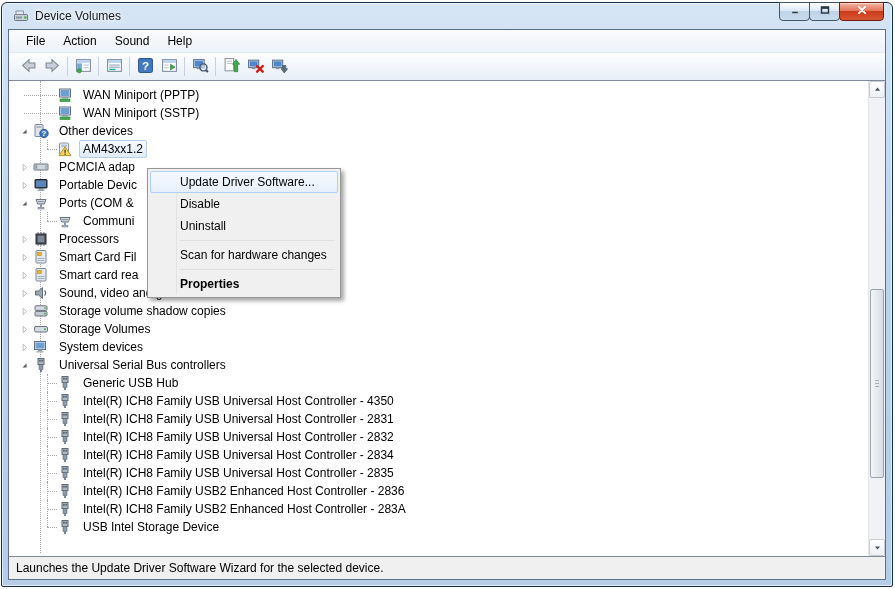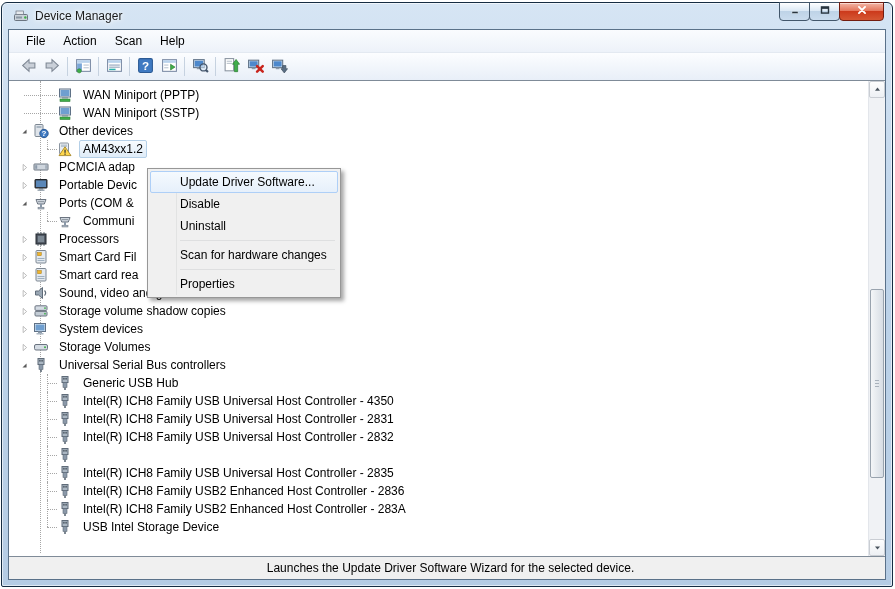--- a/index.html
+++ b/index.html
@@ -74,46 +74,46 @@
     background:linear-gradient(#fefefe,#edf0f4); border:1px solid #c9cdd3; border-radius:2px;
     display:flex; align-items:center; justify-content:center; }
   .sb-btn.up { top:0; } .sb-btn.down { bottom:0; }
   .sb-btn svg { width:9px; height:9px; }
   .sb-thumb { position:absolute; left:1px; right:1px; top:208px; height:189px;
     background:linear-gradient(90deg,#f4f6f8,#d7dde4); border:1px solid #99a3ae; border-radius:2px; }
   .sb-thumb::after { content:""; position:absolute; left:4px; right:4px; top:50%; height:7px;
     margin-top:-4px; background:repeating-linear-gradient(#a9b2bc 0 1px, transparent 1px 3px); }
 
   .statusbar { height:22px; flex:0 0 22px; background:#f0f0f0;
-    display:flex; align-items:center; padding-left:7px;justify-content:center; }
+    display:flex; align-items:center; padding-left:7px; }
 
   
   .context-menu { position:absolute; left:147px; top:168px; width:194px; z-index:20;
     background:#f0f0f0; border:1px solid #979797; padding:2px;
     box-shadow: 3px 3px 4px rgba(0,0,0,.35); }
   .context-menu::before { content:""; position:absolute; left:28px; top:2px; bottom:2px;
     width:1px; background:#e2e3e3; }
   .cm-item { position:relative; height:22px; line-height:20px; padding-left:29px;
     border:1px solid transparent; border-radius:2px; }
   .cm-item.hl { background:linear-gradient(#f5fafe,#e6f0fb); border-color:#aecff7; }
-  .cm-item.bold { font-weight:normal; }
+  .cm-item.bold { font-weight:bold; }
   .cm-sep { height:1px; background:#dedfe0; margin:3px 3px 3px 30px; }
 </style>
 </head>
 <body>
 
 <div class="window">
   <div class="titlebar">
     <span class="title-icon" id="titleIcon"><svg viewBox="0 0 16 16">
           <rect x="1.5" y="6.5" width="13" height="6" rx="1" fill="#cbd2da" stroke="#6b7480"></rect>
           <rect x="3" y="3" width="7.5" height="3.5" fill="#e5e9ee" stroke="#6b7480" stroke-width="0.7"></rect>
           <rect x="3" y="8.5" width="6" height="2" fill="#8b98a5"></rect>
           <circle cx="12.3" cy="9.5" r="1.2" fill="#3fae49"></circle>
         </svg></span>
-    <span class="title-text">Device Manager</span>
+    <span class="title-text">Device Volumes</span>
     <div class="win-controls" id="winControls">
         <div class="wc">
           <span class="wc-glyph"><svg viewBox="0 0 16 16">
               <rect x="4.5" y="9.5" width="7" height="2.6" fill="#28353f" stroke="#e9f2f8" stroke-width="0.6"></rect>
             </svg></span>
         </div>
         <div class="wc">
           <span class="wc-glyph"><svg viewBox="0 0 16 16">
               <rect x="4" y="4.5" width="8" height="7" fill="none" stroke="#28353f" stroke-width="1.6"></rect>
               <rect x="4" y="4.5" width="8" height="2.2" fill="#28353f"></rect>
@@ -123,21 +123,21 @@
           <span class="wc-glyph"><svg viewBox="0 0 16 16">
               <path d="M4.5 4.5 L11.5 11.5 M11.5 4.5 L4.5 11.5" stroke="#ffffff" stroke-width="2.2" stroke-linecap="round"></path>
             </svg></span>
         </div>
       </div>
   </div>
   <div class="client">
     <div class="menubar" id="menuBar">
         <span class="menu-item">File</span>
         <span class="menu-item">Action</span>
-        <span class="menu-item">Scan</span>
+        <span class="menu-item">Sound</span>
         <span class="menu-item">Help</span>
       </div>
     <div class="toolbar" id="toolBar">
         <div class="tb-btn">
           <span class="tb-glyph"><svg viewBox="0 0 16 16">
               <path d="M8.5 2.5 L2.5 8 L8.5 13.5 V10.3 H14 V5.7 H8.5 Z" fill="#c9cfd8" stroke="#7e8794"></path>
             </svg></span>
         </div>
         <div class="tb-btn">
           <span class="tb-glyph"><svg viewBox="0 0 16 16">
@@ -420,45 +420,45 @@
             <span class="tree-label">Storage volume shadow copies</span>
           </div>
           <div class="tree-row lvl1">
             <span class="arrow">
               <svg viewBox="0 0 16 16">
                 <path d="M6 3.5 L11 8 L6 12.5 Z" fill="#ffffff" stroke="#a0a0a0"></path>
               </svg>
             </span>
             <span class="dev-icon">
               <svg viewBox="0 0 16 16">
+                <rect x="1.5" y="5.5" width="13" height="5.5" rx="1.5" fill="#d5dce4" stroke="#6b7480"></rect>
+                <circle cx="12" cy="8.2" r="1" fill="#3fae49"></circle>
+              </svg>
+            </span>
+            <span class="tree-label">Storage Volumes</span>
+          </div>
+          <div class="tree-row lvl1">
+            <span class="arrow">
+              <svg viewBox="0 0 16 16">
+                <path d="M6 3.5 L11 8 L6 12.5 Z" fill="#ffffff" stroke="#a0a0a0"></path>
+              </svg>
+            </span>
+            <span class="dev-icon">
+              <svg viewBox="0 0 16 16">
                 <rect x="1.5" y="2.5" width="11" height="8" fill="#e8eef5" stroke="#5f7186"></rect>
                 <rect x="2.5" y="3.5" width="9" height="6" fill="#6f9fd0"></rect>
                 <rect x="5" y="10.5" width="4" height="1.5" fill="#8b99a9"></rect>
                 <rect x="3.5" y="12" width="7" height="1.5" fill="#aab6c2"></rect>
               </svg>
             </span>
             <span class="tree-label">System devices</span>
           </div>
           <div class="tree-row lvl1">
             <span class="arrow">
               <svg viewBox="0 0 16 16">
-                <path d="M6 3.5 L11 8 L6 12.5 Z" fill="#ffffff" stroke="#a0a0a0"></path>
-              </svg>
-            </span>
-            <span class="dev-icon">
-              <svg viewBox="0 0 16 16">
-                <rect x="1.5" y="5.5" width="13" height="5.5" rx="1.5" fill="#d5dce4" stroke="#6b7480"></rect>
-                <circle cx="12" cy="8.2" r="1" fill="#3fae49"></circle>
-              </svg>
-            </span>
-            <span class="tree-label">Storage Volumes</span>
-          </div>
-          <div class="tree-row lvl1">
-            <span class="arrow">
-              <svg viewBox="0 0 16 16">
                 <path d="M11 5 V11 H5 Z" fill="#595959"></path>
               </svg>
             </span>
             <span class="dev-icon">
               <svg viewBox="0 0 16 16">
                 <rect x="5" y="1.5" width="6" height="6" fill="#aab6c2" stroke="#5f6b78"></rect>
                 <rect x="6.2" y="2.8" width="1.4" height="1.8" fill="#4a545e"></rect>
                 <rect x="8.4" y="2.8" width="1.4" height="1.8" fill="#4a545e"></rect>
                 <rect x="6" y="7.5" width="4" height="5" fill="#8b99a9" stroke="#5f6b78" stroke-width="0.6"></rect>
                 <rect x="7.2" y="12.5" width="1.6" height="2.5" fill="#5f6b78"></rect>
@@ -522,20 +522,21 @@
             <span class="conn near"></span>
             <span class="dev-icon">
               <svg viewBox="0 0 16 16">
                 <rect x="5" y="1.5" width="6" height="6" fill="#aab6c2" stroke="#5f6b78"></rect>
                 <rect x="6.2" y="2.8" width="1.4" height="1.8" fill="#4a545e"></rect>
                 <rect x="8.4" y="2.8" width="1.4" height="1.8" fill="#4a545e"></rect>
                 <rect x="6" y="7.5" width="4" height="5" fill="#8b99a9" stroke="#5f6b78" stroke-width="0.6"></rect>
                 <rect x="7.2" y="12.5" width="1.6" height="2.5" fill="#5f6b78"></rect>
               </svg>
             </span>
+            <span class="tree-label">Intel(R) ICH8 Family USB Universal Host Controller - 2834</span>
           </div>
           <div class="tree-row lvl2">
             <span class="conn near"></span>
             <span class="dev-icon">
               <svg viewBox="0 0 16 16">
                 <rect x="5" y="1.5" width="6" height="6" fill="#aab6c2" stroke="#5f6b78"></rect>
                 <rect x="6.2" y="2.8" width="1.4" height="1.8" fill="#4a545e"></rect>
                 <rect x="8.4" y="2.8" width="1.4" height="1.8" fill="#4a545e"></rect>
                 <rect x="6" y="7.5" width="4" height="5" fill="#8b99a9" stroke="#5f6b78" stroke-width="0.6"></rect>
                 <rect x="7.2" y="12.5" width="1.6" height="2.5" fill="#5f6b78"></rect>

